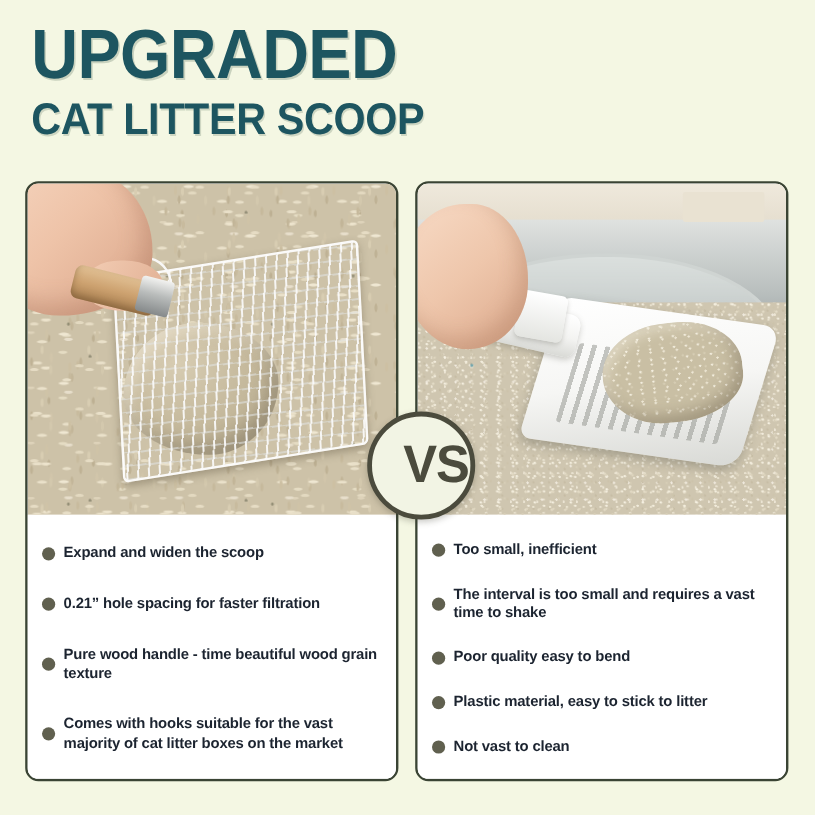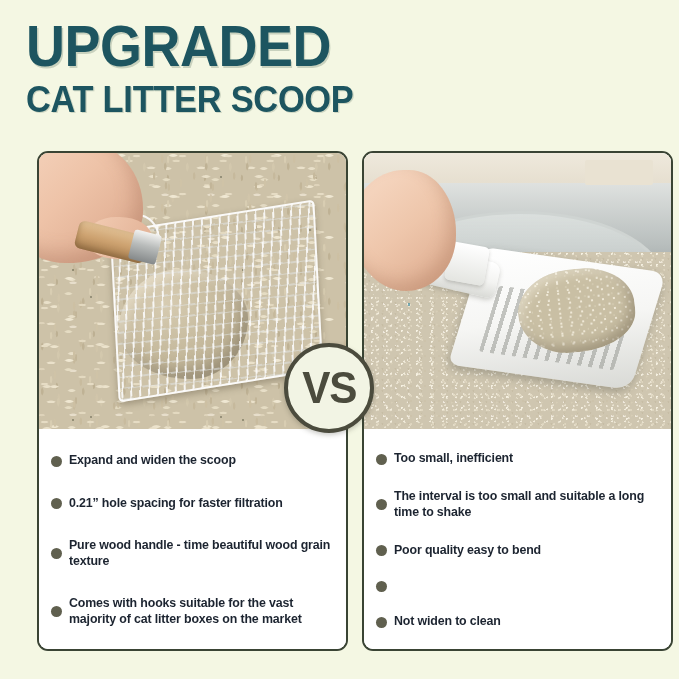--- a/index.html
+++ b/index.html
@@ -45,21 +45,21 @@
     margin: 6px 0 0 0;
     transform: scaleX(0.93);
     transform-origin: left center;
     text-shadow: 1.2px 1.2px 0 rgba(120,140,120,0.3);
     white-space: nowrap;
   }
 
   
   .panels {
     position: absolute;
-    left: 16px;
+    left: 0;
     top: 151px;
     width: 661px;
     height: 502px;
   }
   .panel {
     position: absolute;
     top: 0;
     width: 311px;
     height: 500px;
     border: 2px solid #3a4434;
@@ -386,31 +386,31 @@
     font-size: 12.4px;
     font-weight: bold;
     color: #1c2430;
     line-height: 1.28;
     letter-spacing: -0.15px;
   }
 
   
   .vs-badge {
     position: absolute;
-    left: 284px;
+    left: 306px;
     top: 343px;
     width: 90px;
     height: 90px;
     border-radius: 50%;
     background: #f2f4e4;
     border: 4px solid #4b4b3d;
     box-sizing: border-box;
     display: flex;
     align-items: center;
-    justify-content: center;
+    justify-content: flex-end;
     z-index: 5;
     box-shadow: 0 2px 5px rgba(60,60,45,0.28);
   }
   .vs-text {
     font-family: "Liberation Sans", sans-serif;
     font-size: 44px;
     font-weight: bold;
     color: #4b4b3d;
     letter-spacing: -1px;
     line-height: 1;
@@ -470,32 +470,33 @@
       <div class="scoop-knob"></div>
       <div class="hand-right"></div>
     </div>
     <div class="bullets">
       <div class="bullet">
         <span class="dot"></span>
         <span class="bullet-text">Too small, inefficient</span>
       </div>
       <div class="bullet">
         <span class="dot"></span>
-        <span class="bullet-text">The interval is too small and suitable a long time to shake</span>
+        <span class="bullet-text">The interval is too small and requires a vast time to shake</span>
       </div>
       <div class="bullet">
         <span class="dot"></span>
         <span class="bullet-text">Poor quality easy to bend</span>
       </div>
       <div class="bullet">
         <span class="dot"></span>
-      </div>
-      <div class="bullet">
-        <span class="dot"></span>
-        <span class="bullet-text">Not widen to clean</span>
+        <span class="bullet-text">Plastic material, easy to stick to litter</span>
+      </div>
+      <div class="bullet">
+        <span class="dot"></span>
+        <span class="bullet-text">Not vast to clean</span>
       </div>
     </div>
   </div>
 
 </div>
 
 <div class="vs-badge">
   <span class="vs-text">VS</span>
 </div>
 

